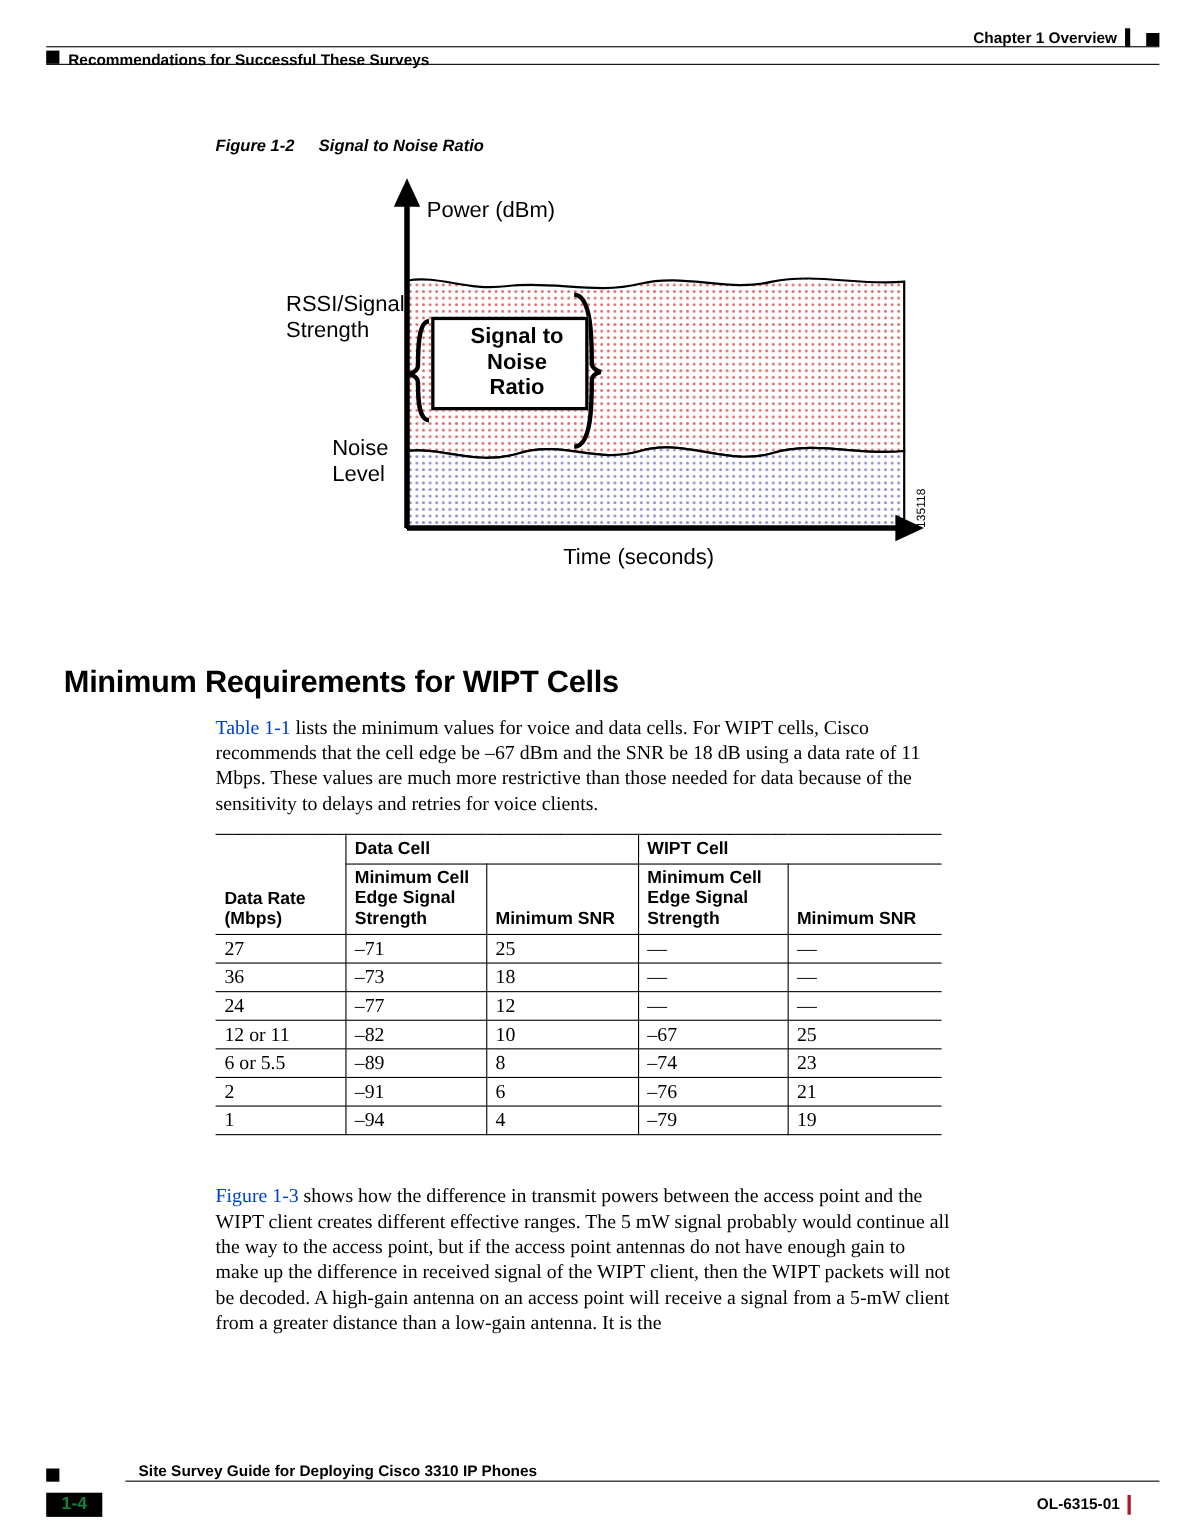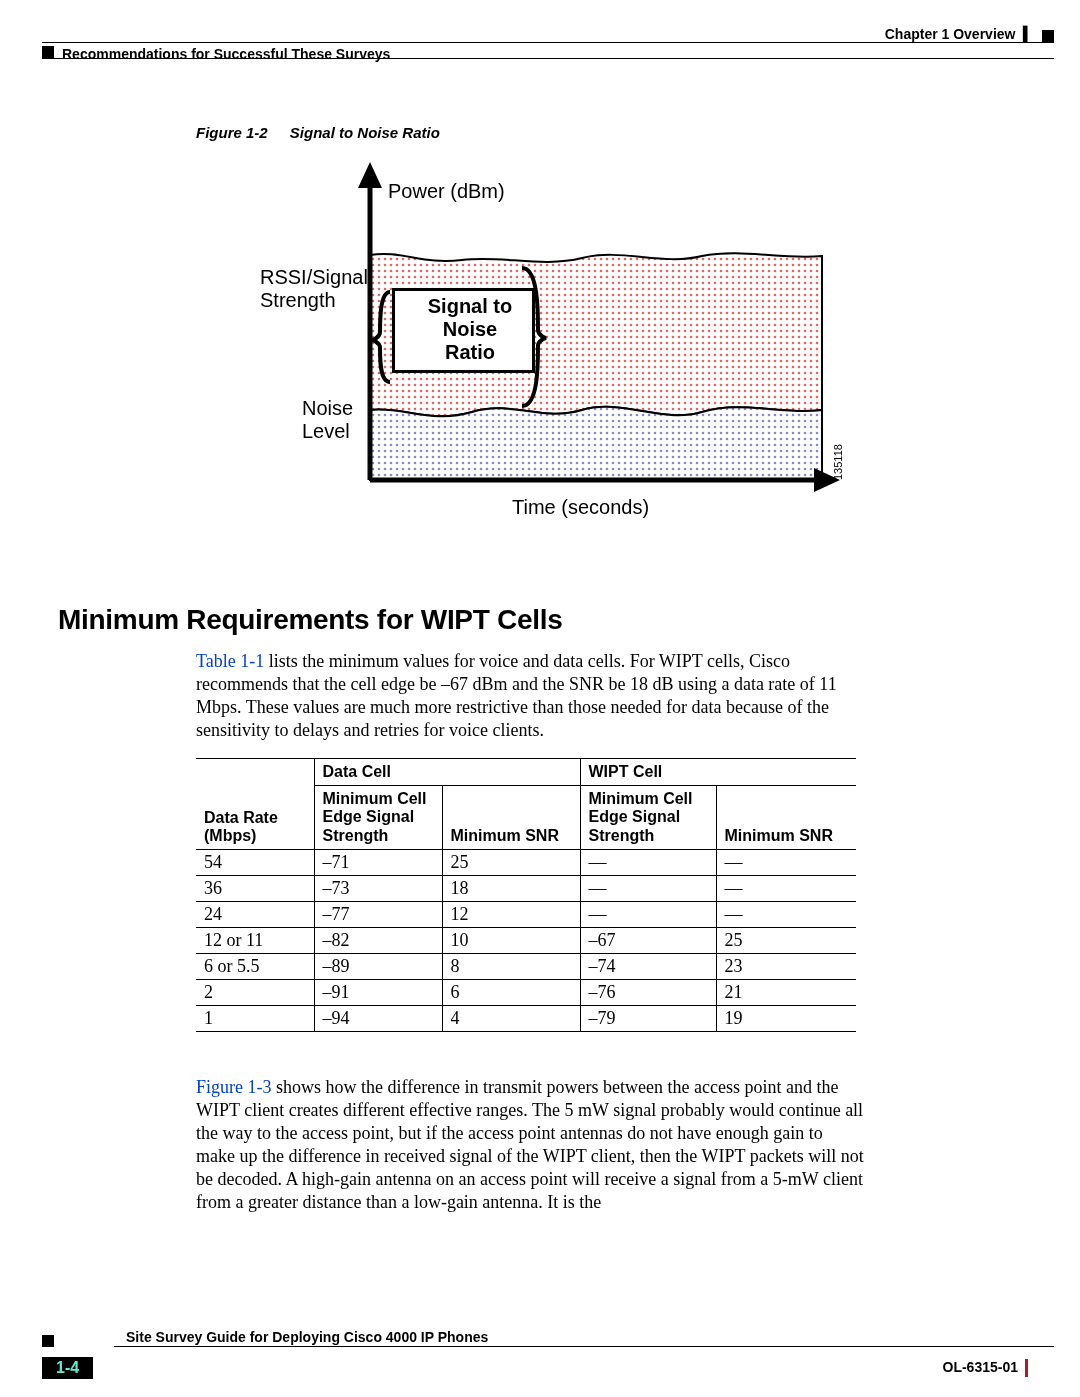--- a/index.html
+++ b/index.html
@@ -210,21 +210,21 @@
     position: absolute;
     bottom: 22px; right: 62px;
     font-family: Arial, Helvetica, sans-serif;
     font-weight: bold;
     font-size: 14px;
   }
   .ftr-page {
     position: absolute;
     bottom: 18px; left: 42px;
     background: #000;
-    color: #5eead4;
+    color: #15803d;
     font-family: Arial, Helvetica, sans-serif;
     font-weight: bold;
     font-size: 16px;
     padding: 2px 14px;
   }
 </style>
 </head>
 <body>
 
 <div class="page">
@@ -346,21 +346,21 @@
         <th>
           <span>Minimum Cell</span><br>
           <span>Edge Signal</span><br>
           <span>Strength</span>
         </th>
         <th class="noR" style="vertical-align:bottom;">Minimum SNR</th>
       </tr>
     </thead>
     <tbody>
       <tr>
-        <td class="noL">54</td>
+        <td class="noL">27</td>
         <td>–71</td>
         <td>25</td>
         <td>—</td>
         <td class="noR">—</td>
       </tr>
       <tr>
         <td class="noL">36</td>
         <td>–73</td>
         <td>18</td>
         <td>—</td>
@@ -403,18 +403,18 @@
       </tr>
     </tbody>
   </table>
 
   <div class="body-para wide para2">
     <span class="link">Figure 1-3</span><span> shows how the difference in transmit powers between the access point and the WIPT client creates different effective ranges. The 5 mW signal probably would continue all the way to the access point, but if the access point antennas do not have enough gain to make up the difference in received signal of the WIPT client, then the WIPT packets will not be decoded. A high-gain antenna on an access point will receive a signal from a 5-mW client from a greater distance than a low-gain antenna. It is the</span>
   </div>
 
   <div class="ftr-left-square"></div>
   <div class="ftr-line"></div>
-  <div class="ftr-title">Site Survey Guide for Deploying Cisco 4000 IP Phones</div>
+  <div class="ftr-title">Site Survey Guide for Deploying Cisco 3310 IP Phones</div>
   <div class="ftr-page">1-4</div>
   <div class="ftr-doc">OL-6315-01</div>
   <div class="ftr-right-bar"></div>
 
 </div>
 
 </body></html>

